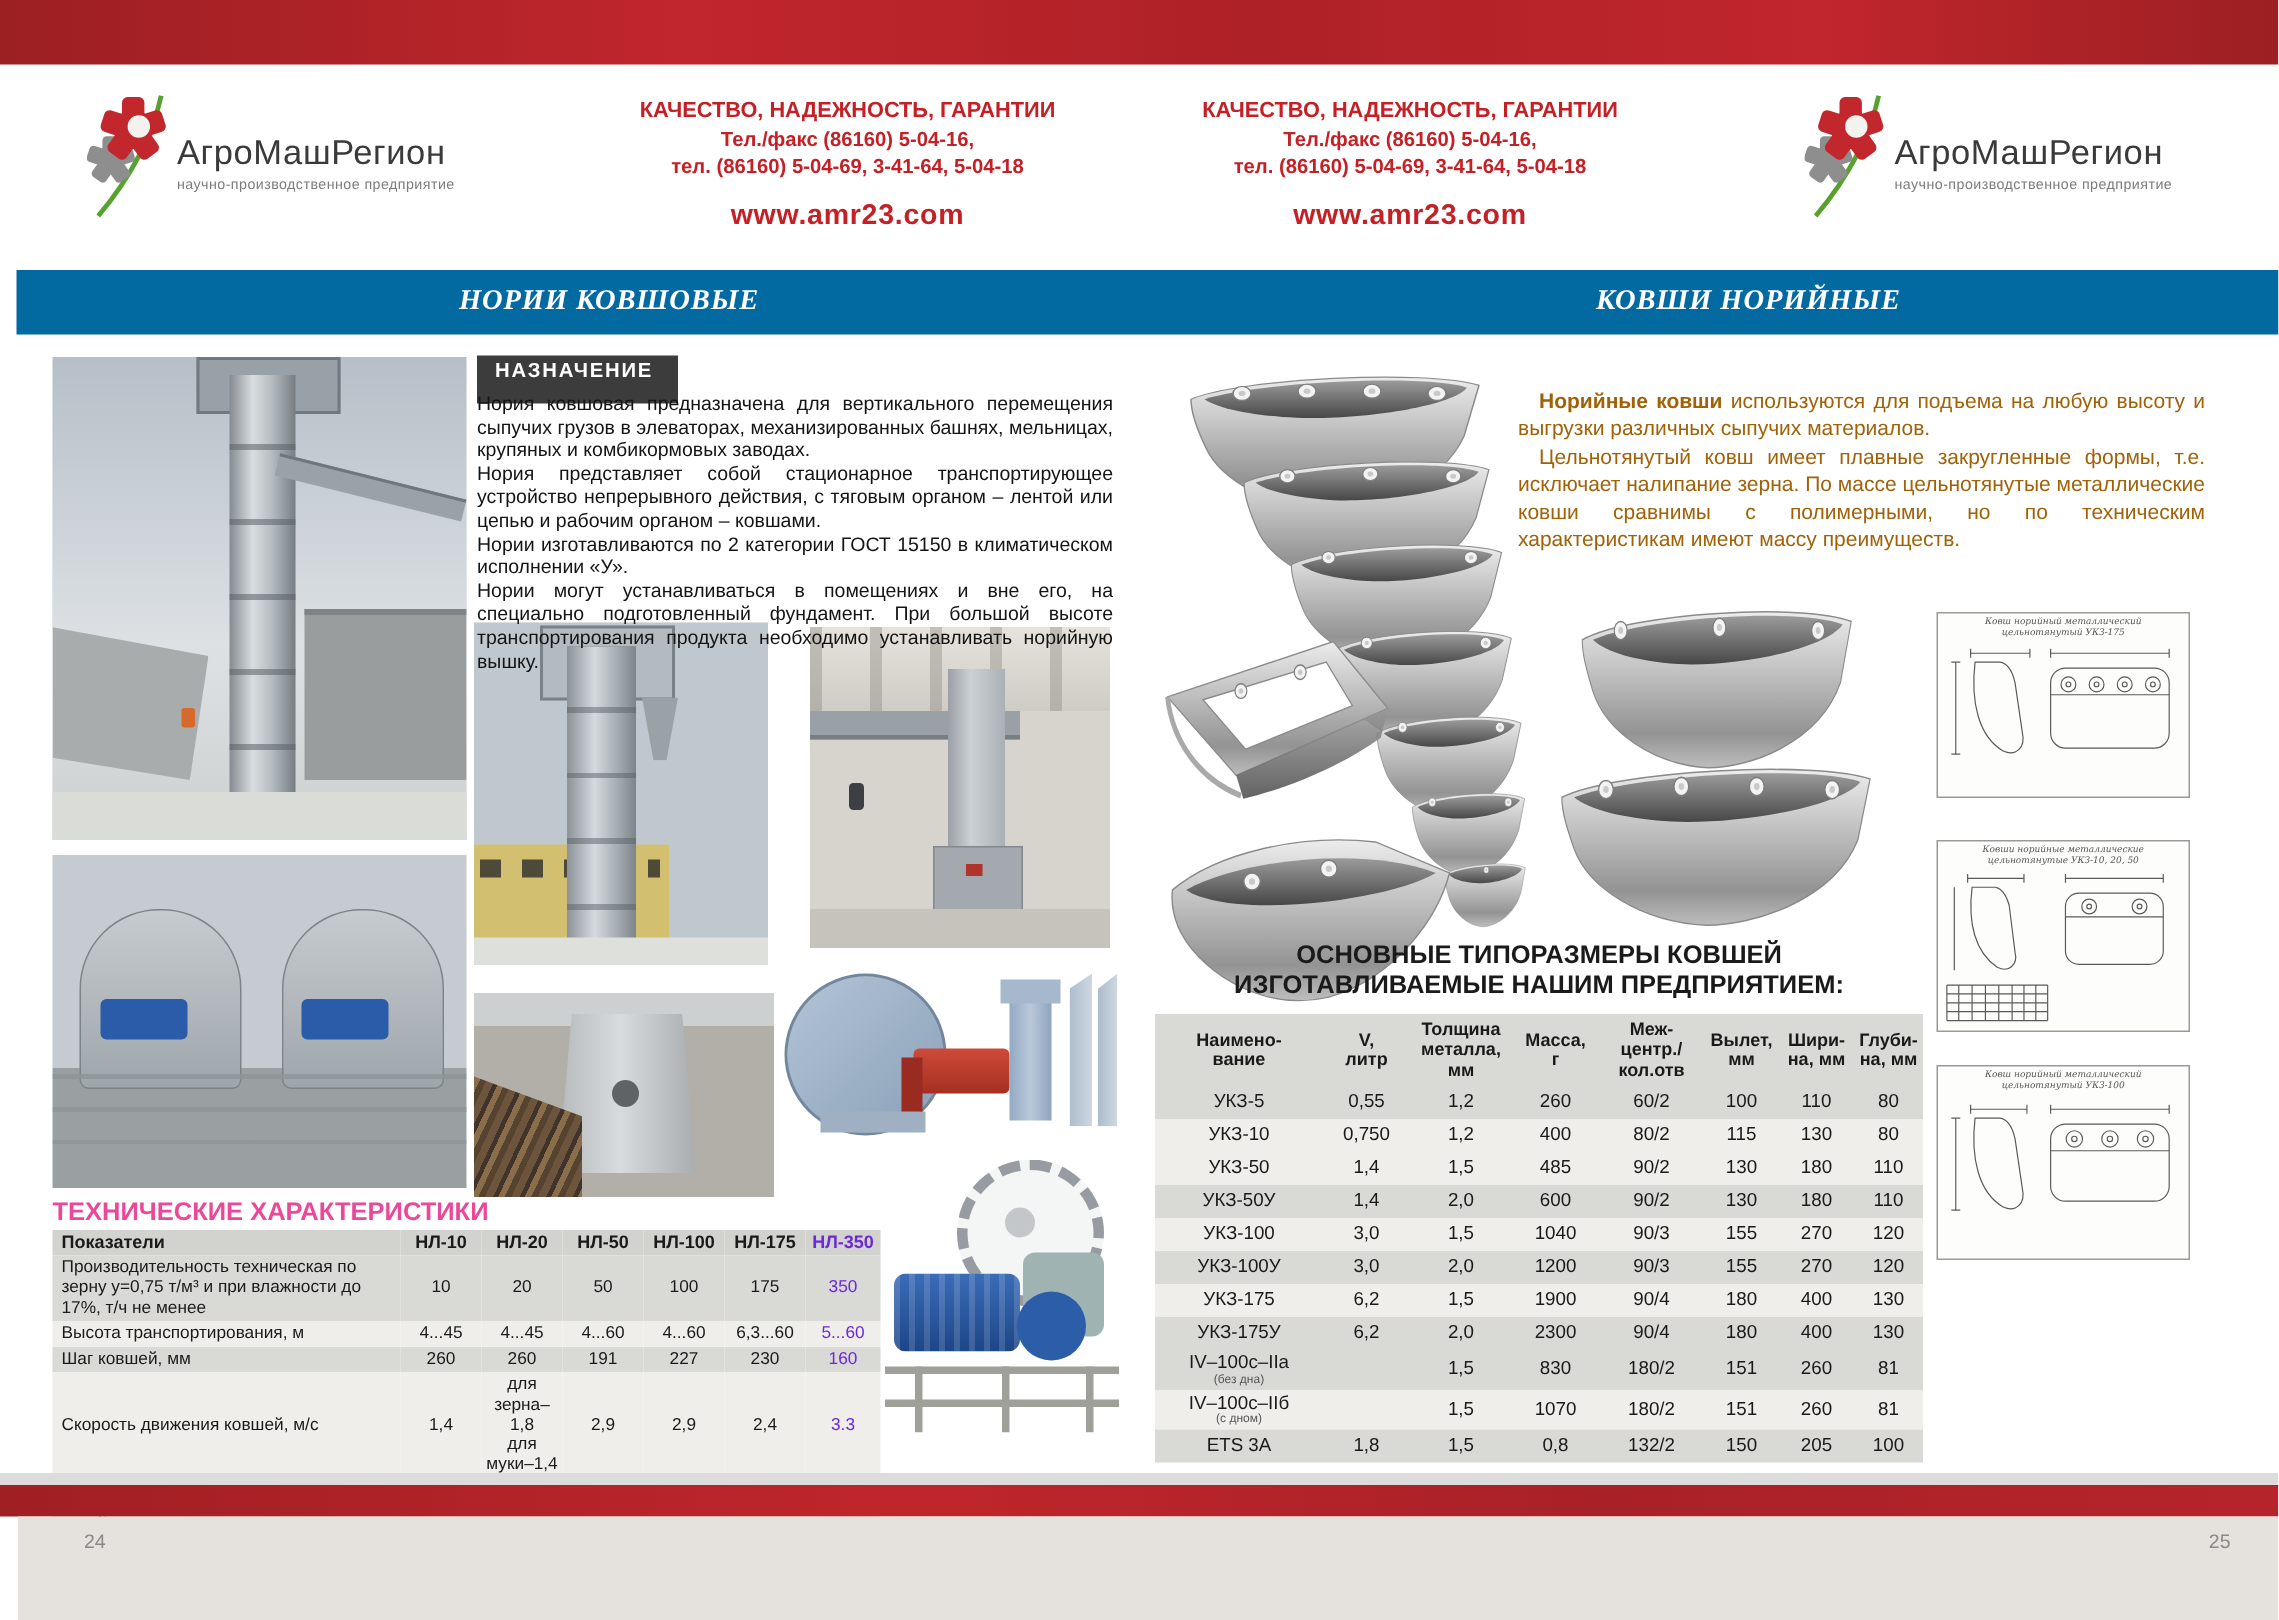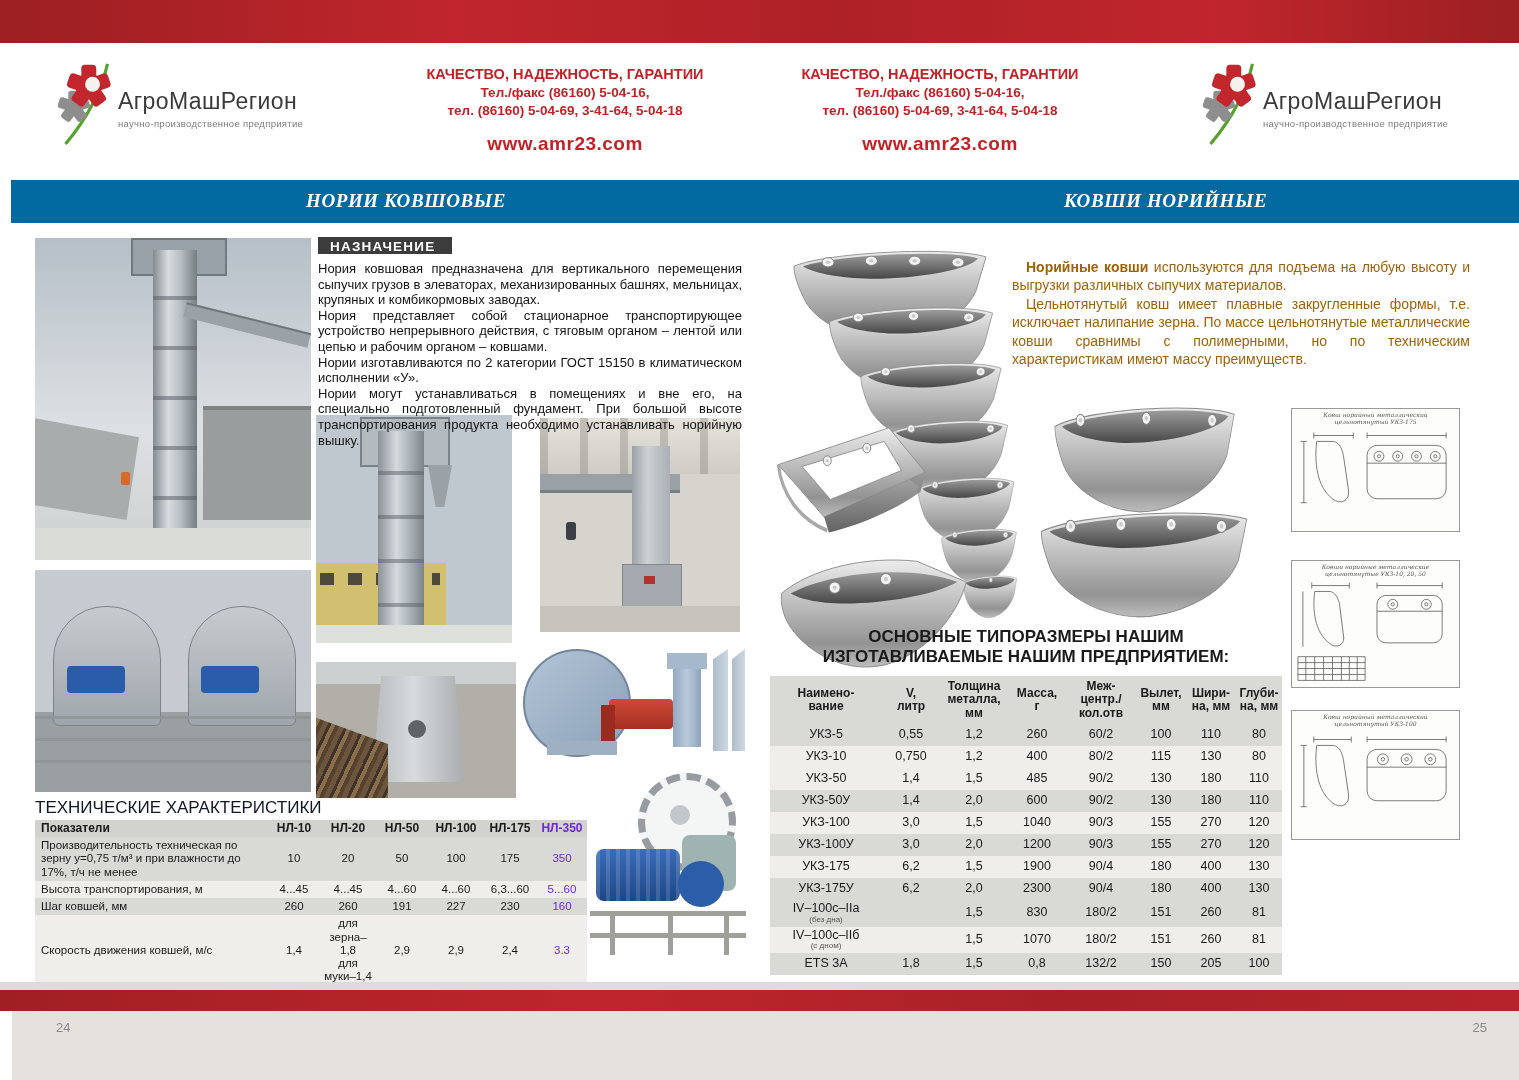--- a/index.html
+++ b/index.html
@@ -25,35 +25,35 @@
   .contact .slogan{font-size:14.5px;font-weight:bold;}
   .contact .tel{font-size:13.5px;font-weight:bold;margin-top:3px;}
   .contact .site{font-size:19px;font-weight:bold;letter-spacing:.5px;margin-top:15px;}
 
   
   .section-band{left:11px;top:180px;width:1519px;height:43px;background:#0369a1;font-family:Liberation Serif, serif;}
   .sec-title{position:absolute;top:10px;color:#fff;font-size:19px;font-weight:bold;
              font-style:italic;letter-spacing:.6px;}
 
   
-  .nz-bar{left:318px;top:237px;width:122px;height:17px;background:#3c3c3c;color:#fff;
+  .nz-bar{left:318px;top:237px;width:122px;height:32px;background:#3c3c3c;color:#fff;
           font-size:13.5px;font-weight:bold;letter-spacing:1.2px;line-height:20px;padding-left:12px;}
   .nz-text{left:318px;top:261px;width:424px;font-size:13px;line-height:1.2;text-align:justify;color:#141414;}
   .nz-text p{margin:0;}
 
   
   .intro{left:1012px;top:258px;width:458px;font-size:14px;line-height:1.32;text-align:justify;color:#a16207;}
   .intro p{margin:0;text-indent:14px;}
 
   
   .ph{position:absolute;overflow:hidden;background:#cfd3d6;}
   .ph>div{position:absolute;}
 
   
-  .tbl-title{font-size:17px;font-weight:normal;color:#0f172a;}
+  .tbl-title{font-size:17px;font-weight:bold;color:#ec4899;}
   table{border-collapse:collapse;table-layout:fixed;}
   th,td{padding:2px 3px;vertical-align:middle;}
   .g{background:#d9d9d6;} .w{background:#efeeea;}
   #tech-table{left:35px;top:820px;width:552px;font-size:11.5px;}
   #tech-table th{font-size:12px;text-align:center;background:#d2d2cf;line-height:1.1;}
   #tech-table th.lbl{text-align:left;padding-left:6px;}
   #tech-table td{text-align:center;white-space:pre-line;line-height:1.15;}
   #tech-table td.lbl{text-align:left;padding-left:6px;white-space:normal;}
   #tech-table .faded{color:#6d28d9;}
   #sizes-table{left:770px;top:676px;width:512px;font-size:12.5px;}
@@ -471,21 +471,21 @@
           <circle cx="101.66666666666666" cy="21" r="6" fill="#f3f3f3" stroke="#7c7c7c" stroke-width="1"></circle>
           <circle cx="101.66666666666666" cy="21" r="2.2800000000000002" fill="#c9c9c9"></circle>
           <circle cx="163.33333333333331" cy="21" r="6" fill="#f3f3f3" stroke="#7c7c7c" stroke-width="1"></circle>
           <circle cx="163.33333333333331" cy="21" r="2.2800000000000002" fill="#c9c9c9"></circle>
           <circle cx="225" cy="23" r="6" fill="#f3f3f3" stroke="#7c7c7c" stroke-width="1"></circle>
           <circle cx="225" cy="23" r="2.2800000000000002" fill="#c9c9c9"></circle>
         </svg></div>
     </div>
 
   <div class="abs sizes-title">
-    <div>ОСНОВНЫЕ ТИПОРАЗМЕРЫ НАШИМ</div>
+    <div>ОСНОВНЫЕ ТИПОРАЗМЕРЫ КОВШЕЙ</div>
     <div>ИЗГОТАВЛИВАЕМЫЕ НАШИМ ПРЕДПРИЯТИЕМ:</div>
   </div>
   <table class="abs" id="sizes-table">
     <colgroup>
         <col style="width:112px">
         <col style="width:58px">
         <col style="width:68px">
         <col style="width:58px">
         <col style="width:70px">
         <col style="width:50px">

